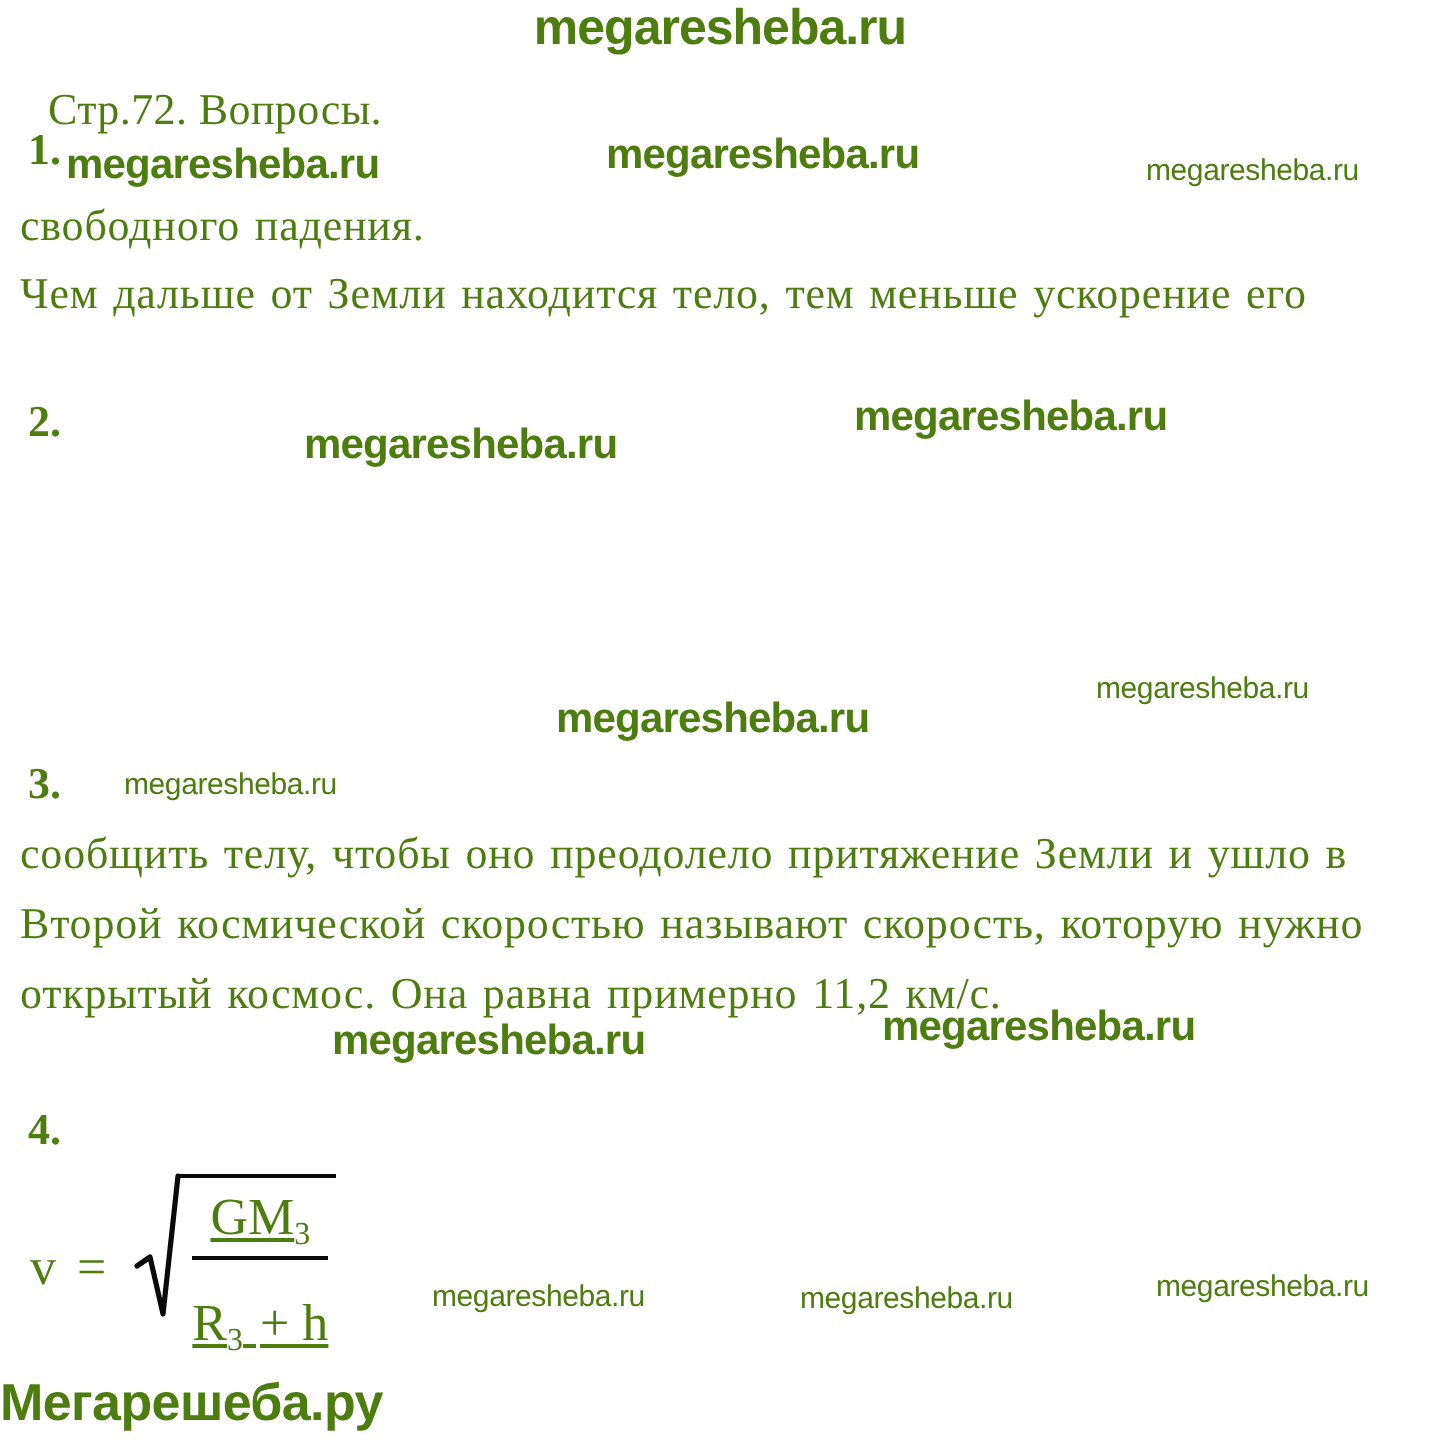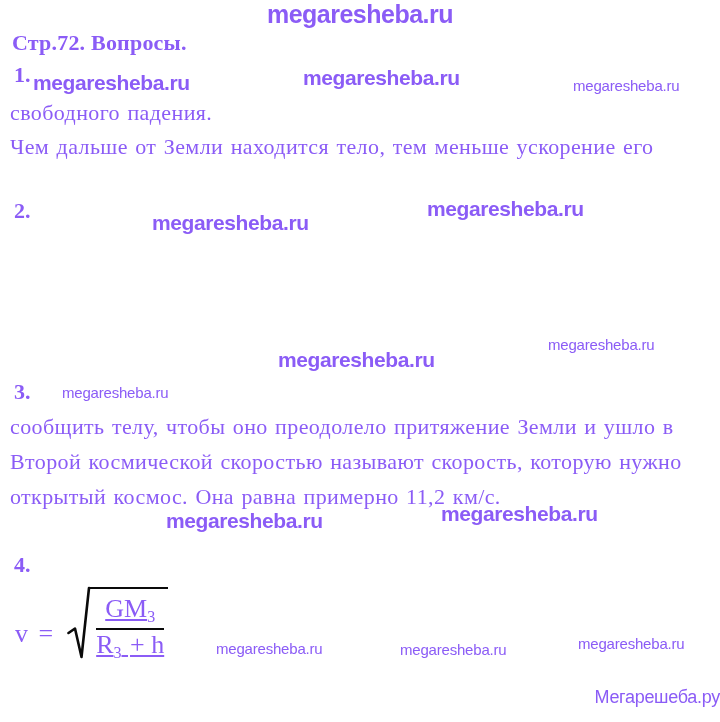--- a/index.html
+++ b/index.html
@@ -1,28 +1,28 @@
 <!DOCTYPE html>
 <html><head>
 <meta charset="utf-8">
 <style>
   html,body { margin:0; padding:0; background:#ffffff; }
   .page {
     position:relative; width:720px; height:722px; background:#ffffff;
-    overflow:hidden; color:#8b5cf6;
+    overflow:hidden; color:#4d7c0f;
     font-family:"Liberation Serif","DejaVu Serif",serif;
   }
   .wm-header {
     position:absolute; top:2px; left:0; width:720px; text-align:center;
     font-family:"Liberation Sans","DejaVu Sans",sans-serif;
     font-weight:700; font-size:25px; letter-spacing:-0.5px; line-height:1;
   }
   .heading {
-    position:absolute; left:12px; top:32px; margin:0;
-    font-size:22px; font-weight:700; letter-spacing:0.2px; line-height:1;
+    position:absolute; left:12px; top:32px; margin:12px;
+    font-size:22px; font-weight:400; letter-spacing:0.2px; line-height:1;
   }
   .qnum { position:absolute; font-size:22px; font-weight:700; line-height:1; }
   .wm-b {
     position:absolute; line-height:1; white-space:nowrap;
     font-family:"Liberation Sans","DejaVu Sans",sans-serif;
     font-weight:700; font-size:21px; letter-spacing:-0.4px;
   }
   .wm-r {
     position:absolute; line-height:1; white-space:nowrap;
     font-family:"Liberation Sans","DejaVu Sans",sans-serif;
@@ -34,27 +34,27 @@
   }
   .para .line { white-space:nowrap; }
   .formula { position:absolute; left:15px; top:586px; display:flex; align-items:flex-start;
     font-size:26px; }
   .f-lhs { margin-top:33px; margin-right:12px; letter-spacing:2px; }
   .sqrt { display:flex; align-items:flex-start; }
   .radical-svg { width:24px; height:76px; margin-right:-3px; display:block; }
   .radicand { border-top:2.5px solid #0a0a0a; margin-top:1px; padding:5px 4px 0 8px; }
   .frac { display:inline-block; text-align:center;text-decoration:underline; }
   .num { display:block; padding:0 8px 4px 8px; border-bottom:2.5px solid #0a0a0a; }
-  .den { display:block; padding-top:0; }
+  .den { display:block; padding-top:17px; }
   .formula sub { font-size:16px; line-height:0; vertical-align:-5px; }
   .plus-tail { margin-left:2px; }
   .footer-brand {
-    position:absolute; top:688px; left:0; width:720px; text-align:right;
+    position:absolute; top:688px; left:0; width:720px; text-align:left;
     font-family:"Liberation Sans","DejaVu Sans",sans-serif;
-    font-weight:400; font-size:18px; letter-spacing:-0.3px; line-height:1;
+    font-weight:700; font-size:26px; letter-spacing:-0.3px; line-height:1;
   }
 </style>
 </head>
 <body>
 
 <div class="page">
 
   <div class="wm-header">megaresheba.ru</div>
 
   <h1 class="heading">Стр.72. Вопросы.</h1>

